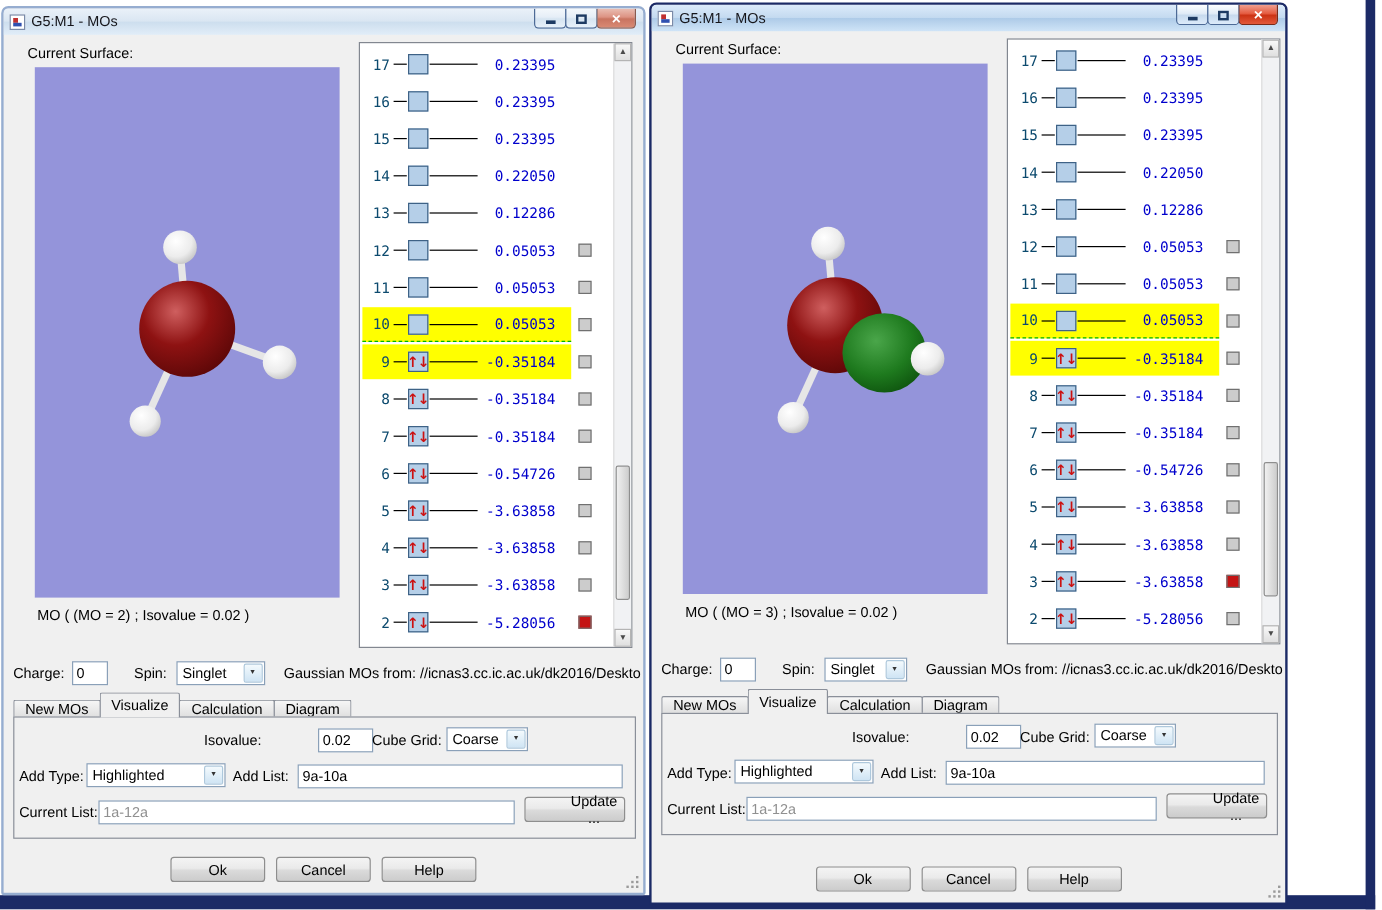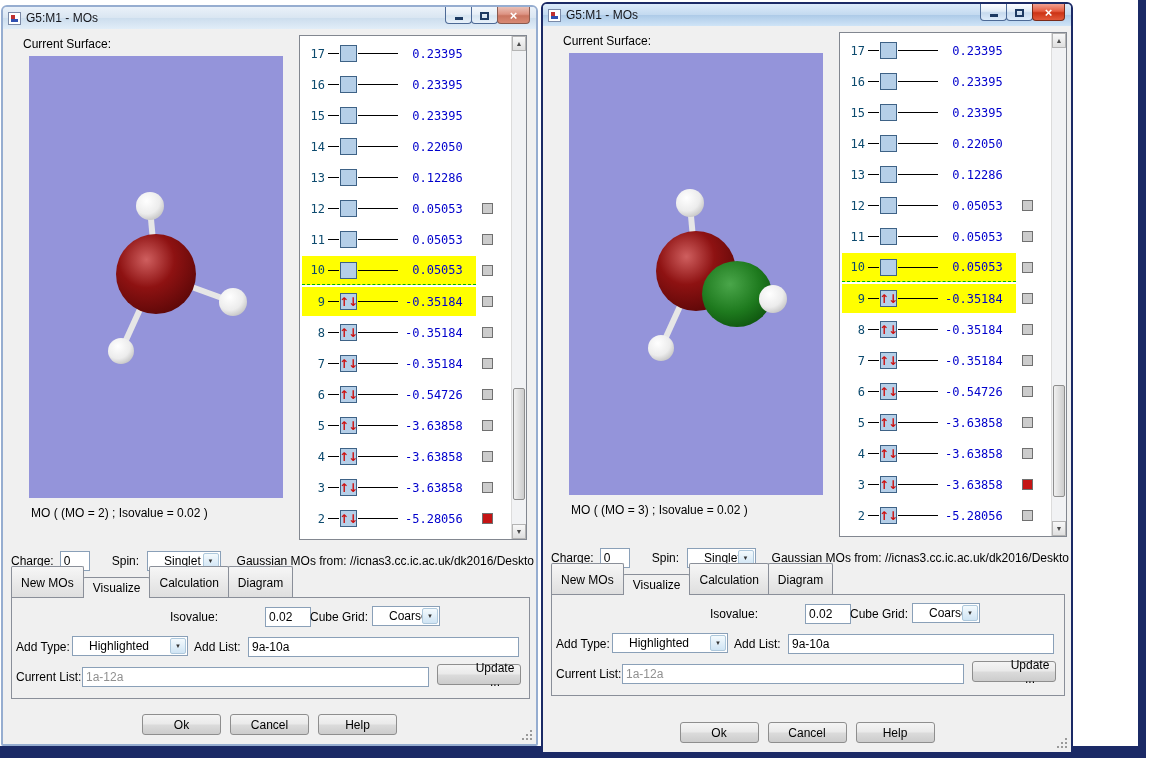--- a/index.html
+++ b/index.html
@@ -60,28 +60,28 @@
   .sb-btn { position:absolute; left:0; right:0; height:15px; display:flex; align-items:center; justify-content:center; font-size:7px; color:#4a4a4a; background:linear-gradient(#f8f8f8,#dfdfdf); border:1px solid #b4b4b4; }
   .sb-up { top:0; } .sb-down { bottom:0; }
   .sb-thumb { position:absolute; left:1px; right:1px; top:352px; height:112px; background:linear-gradient(90deg,#f0f0f0,#cdcdcd); border:1px solid #8e8e8e; border-radius:2px; }
 
   .charge-row { position:absolute; left:8px; top:521px; right:2px; height:22px; display:flex; align-items:center; white-space:nowrap; overflow:hidden; font-size:12px; }
   .tin { height:20px; border:1px solid #8aa0b8; font:12px "Liberation Sans",sans-serif; padding:0 3px; background:#fff; }
   .charge-in { width:30px; margin-left:6px; }
   .spin-lbl { margin-left:22px; }
   .from-lbl { margin-left:16px; }
 
-  .combo { height:20px; border:1px solid #8aa0b8; background:#fff; display:inline-flex; align-items:center; font-size:12px; padding-left:16px; position:relative; }
+  .combo { height:20px; border:1px solid #8aa0b8; background:#fff; display:inline-flex; align-items:center; font-size:12px; padding-left:4px; position:relative; }
   .combo .dd { position:absolute; right:1px; top:1px; bottom:1px; width:16px; background:linear-gradient(#f4fafd,#cfe4f4); border:1px solid #aec8dc; border-radius:2px; display:flex; align-items:center; justify-content:center; font-size:6px; color:#333; }
   .combo-spin { width:76px; margin-left:8px; }
   .combo-cube { position:absolute; left:360px; top:8px; width:68px; }
   .combo-addtype { position:absolute; left:60px; top:38px; width:116px; }
 
   .tabs { position:absolute; left:8px; top:548px; display:flex; align-items:flex-end; height:21px; }
-  .tab { height:32px; padding:0 9px; display:flex; align-items:center; font-size:12px; background:linear-gradient(#f6f6f6,#dedede); border:1px solid #8a8f99; border-bottom:none; border-radius:2px 2px 0 0; margin-right:-1px; position:relative; }
+  .tab { height:15px; padding:0 9px; display:flex; align-items:center; font-size:12px; background:linear-gradient(#f6f6f6,#dedede); border:1px solid #8a8f99; border-bottom:none; border-radius:2px 2px 0 0; margin-right:-1px; position:relative; }
   .tab.active { height:21px; background:#f0f0f0; z-index:3; }
 
   .panel { position:absolute; left:8px; right:6px; top:568px; height:102px; border:1px solid #8a8f99; background:#f0f0f0; z-index:2; }
   .lbl-iso  { position:absolute; left:118px; top:12px; width:88px; text-align:right; }
   .in-iso   { position:absolute; left:212px; top:9px; width:46px;margin-left:41px; }
   .lbl-cube { position:absolute; left:298px; top:12px; }
   .lbl-addtype { position:absolute; left:4px; top:42px; }
   .lbl-addlist { position:absolute; left:182px; top:42px;text-align:center; }
   .in-addlist  { position:absolute; left:236px; top:39px; right:10px; }
   .lbl-curlist { position:absolute; left:4px; top:72px; }

